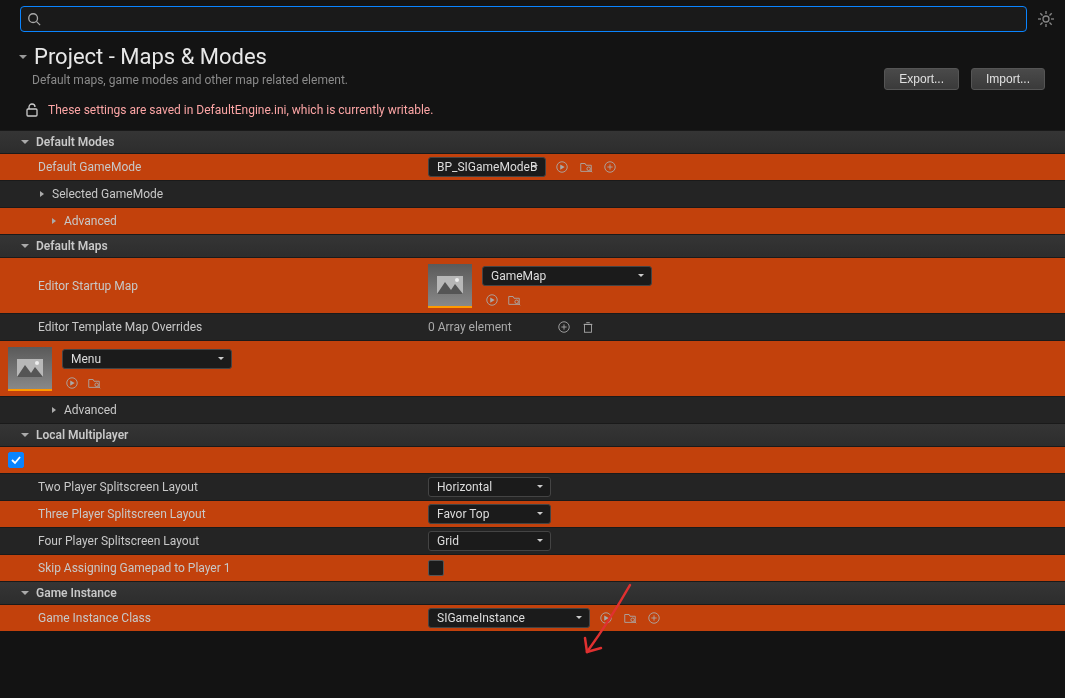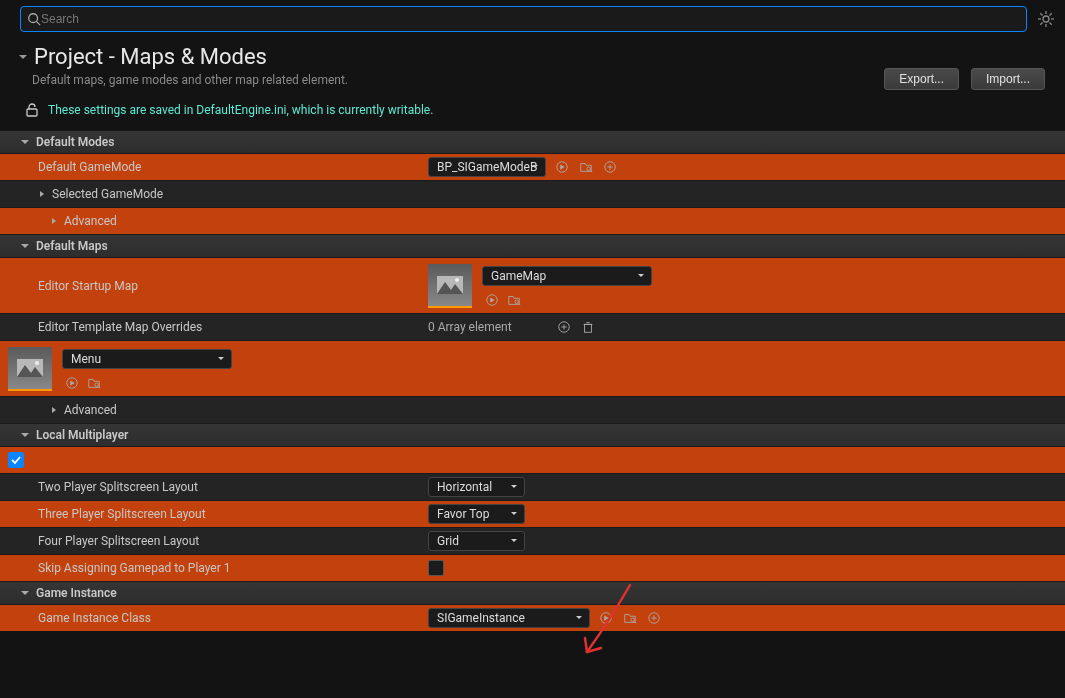--- a/index.html
+++ b/index.html
@@ -63,21 +63,21 @@
   color: #e0e0e0;
   font-size: 12px;
   padding: 3px 14px;
   cursor: pointer;
 }
 .notice {
   display: flex;
   align-items: center;
   gap: 8px;
   padding: 8px 18px 12px 24px;
-  color: #5eead4;
+  color: #fca5a5;
   font-size: 12px;
 }
 .section-header {
   background: linear-gradient(#353535,#2d2d2d);
   display: flex;
   align-items: center;
   gap: 6px;
   padding: 4px 8px 4px 20px;
   font-size: 12px;
   color: #c8c8c8;
@@ -126,21 +126,21 @@
   position: relative;
   cursor: pointer;
 }
 .dropdown .chevron {
   position: absolute;
   right: 6px;
   top: 50%;
   transform: translateY(-50%);
 }
 .dd-118 { width: 118px; }
-.dd-113 { width: 97px; }
+.dd-113 { width: 123px; }
 .dd-170 { width: 170px; }
 .dd-162 { width: 162px; }
 .thumb {
   width: 44px;
   height: 44px;
   background: linear-gradient(#5a5a5a,#888);
   border-bottom: 2px solid #ff9a00;
   display: flex;
   align-items: center;
   justify-content: center;
@@ -186,21 +186,20 @@
 <body>
 
 <div class="top-bar">
   <div class="search-box">
     <span>
       <svg width="14" height="14" viewBox="0 0 16 16">
           <circle cx="7" cy="7" r="5" stroke="#aaa" stroke-width="1.5" fill="none"></circle>
           <line x1="11" y1="11" x2="15" y2="15" stroke="#aaa" stroke-width="1.5"></line>
         </svg>
     </span>
-    <input class="search-input" type="text" placeholder="Search" style="">
   </div>
   <div class="gear-btn">
     <svg width="16" height="16" viewBox="0 0 16 16">
         <circle cx="8" cy="8" r="3" stroke="#888" fill="none" stroke-width="1.3"></circle>
         <g stroke="#888" stroke-width="1.3">
           <line x1="8" y1="0" x2="8" y2="3"></line>
           <line x1="8" y1="13" x2="8" y2="16"></line>
           <line x1="0" y1="8" x2="3" y2="8"></line>
           <line x1="13" y1="8" x2="16" y2="8"></line>
           <line x1="2.3" y1="2.3" x2="4.5" y2="4.5"></line>

